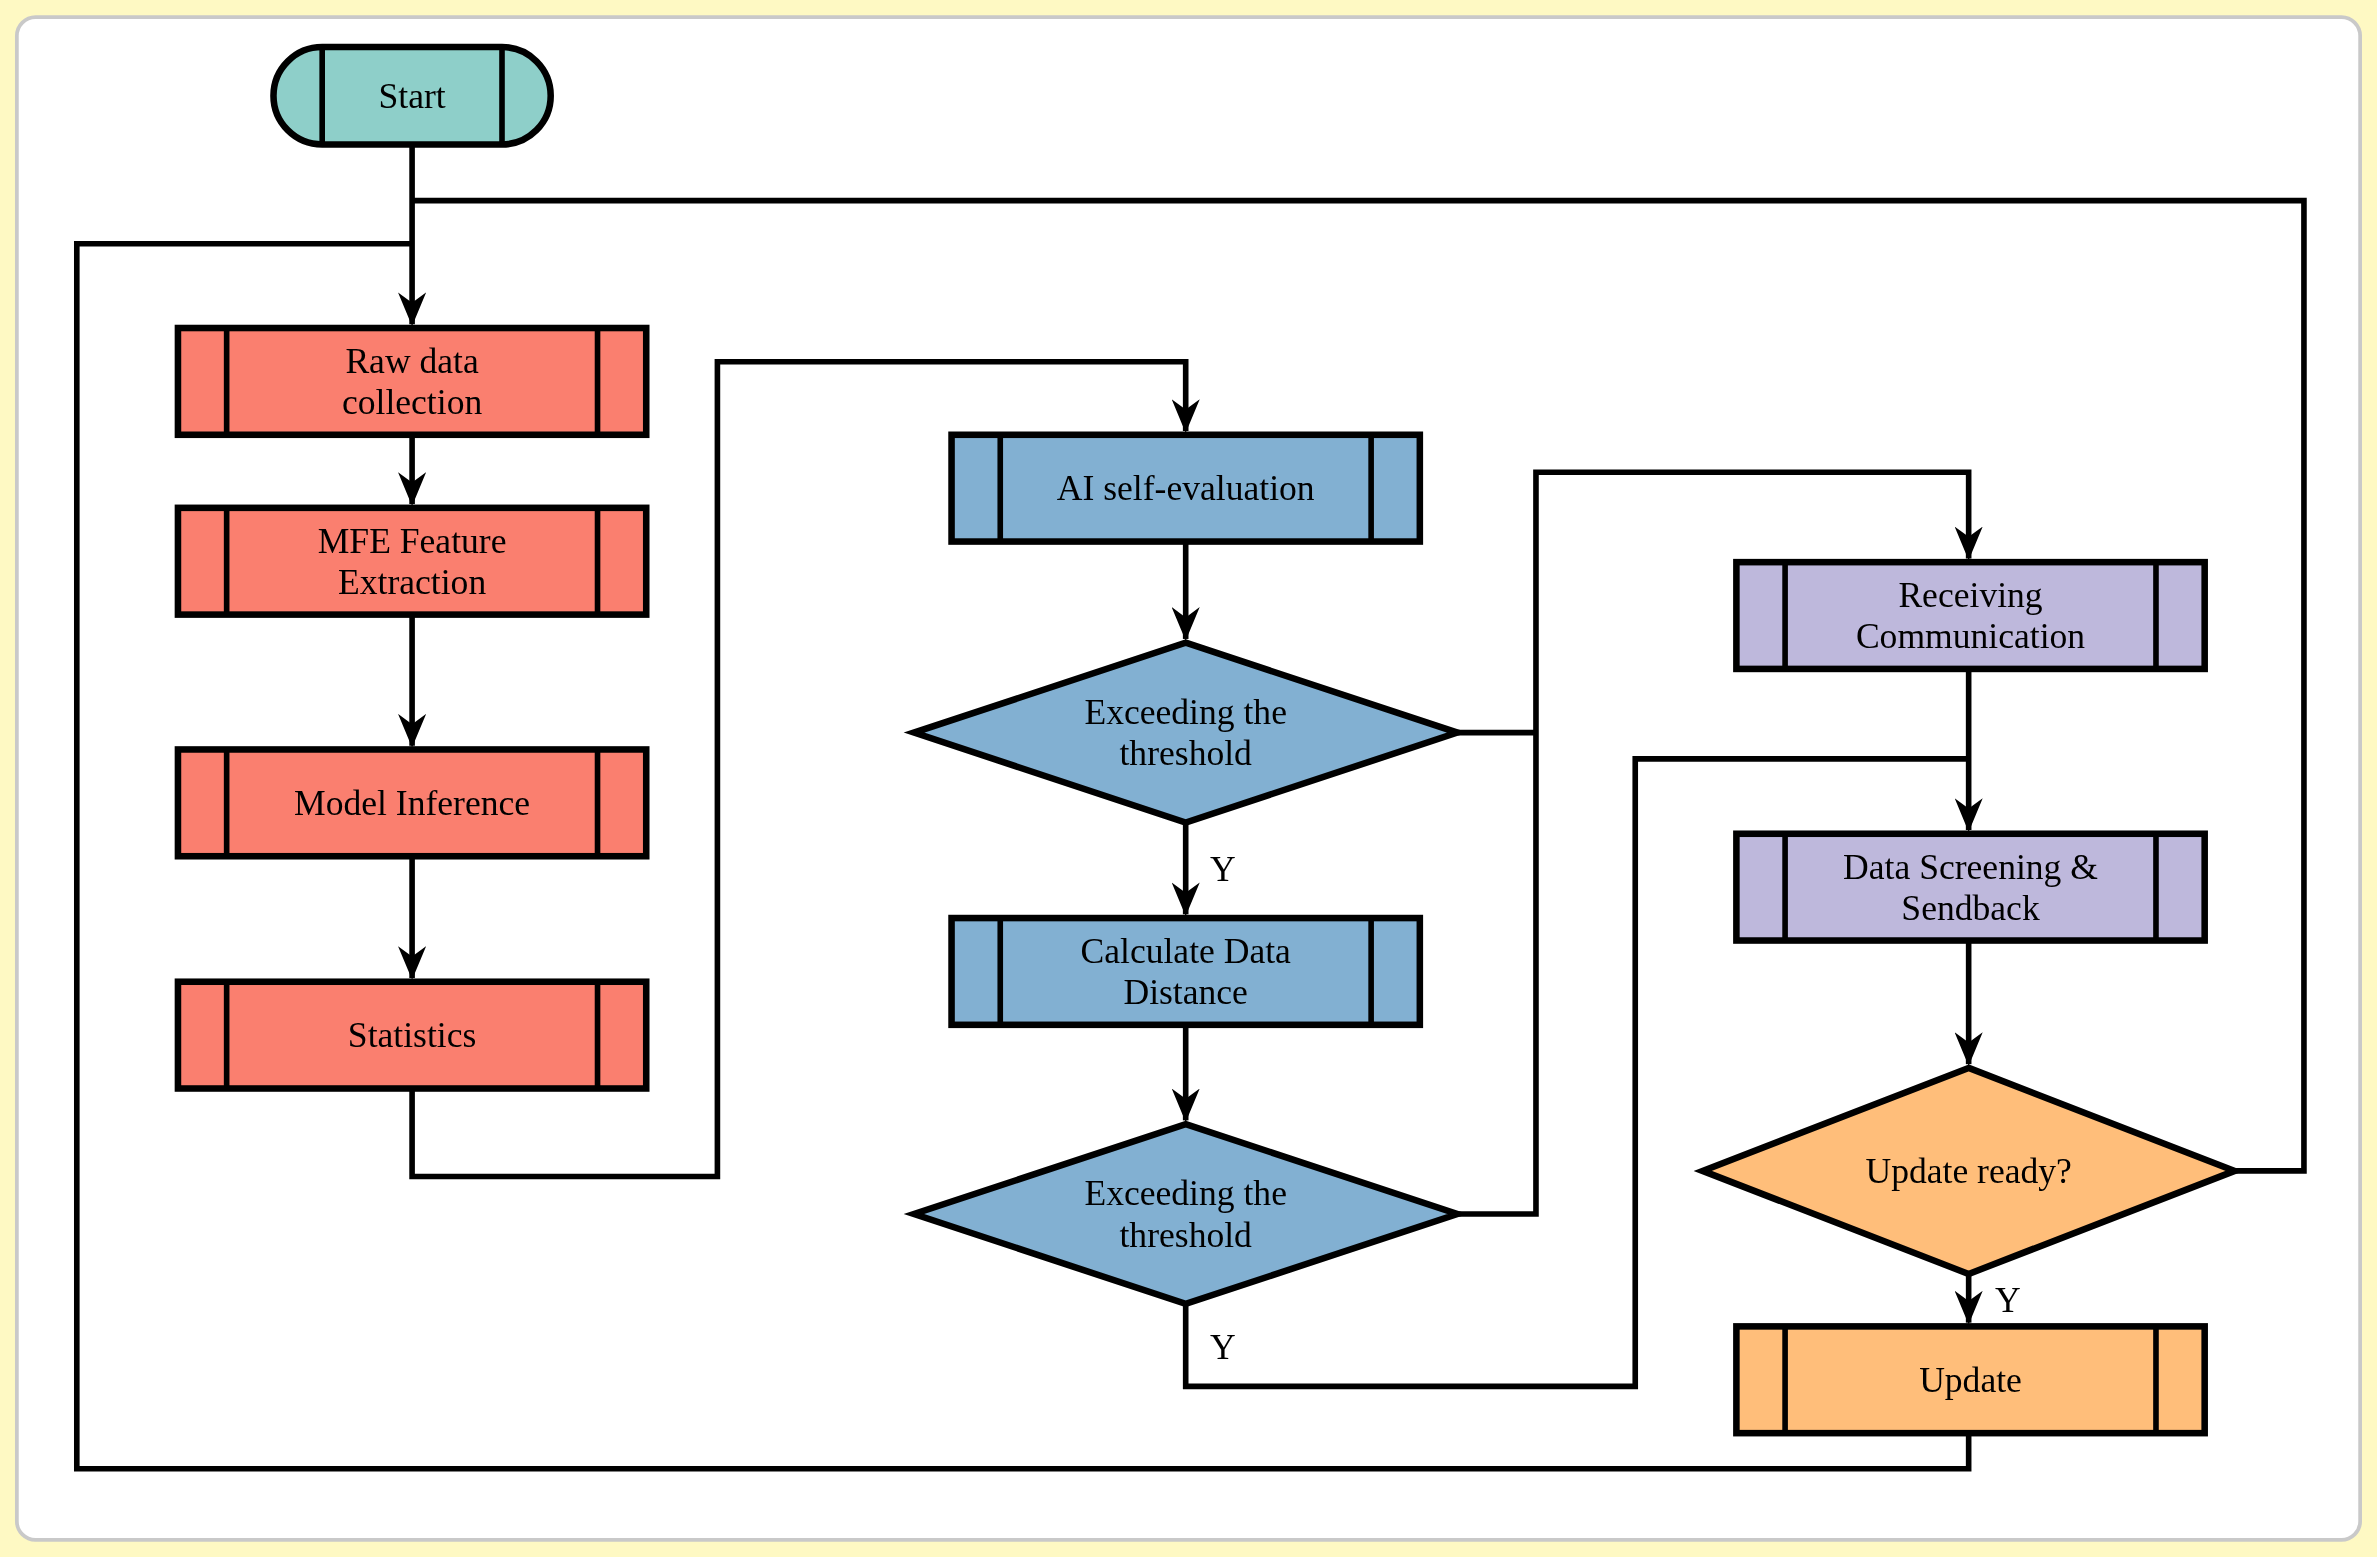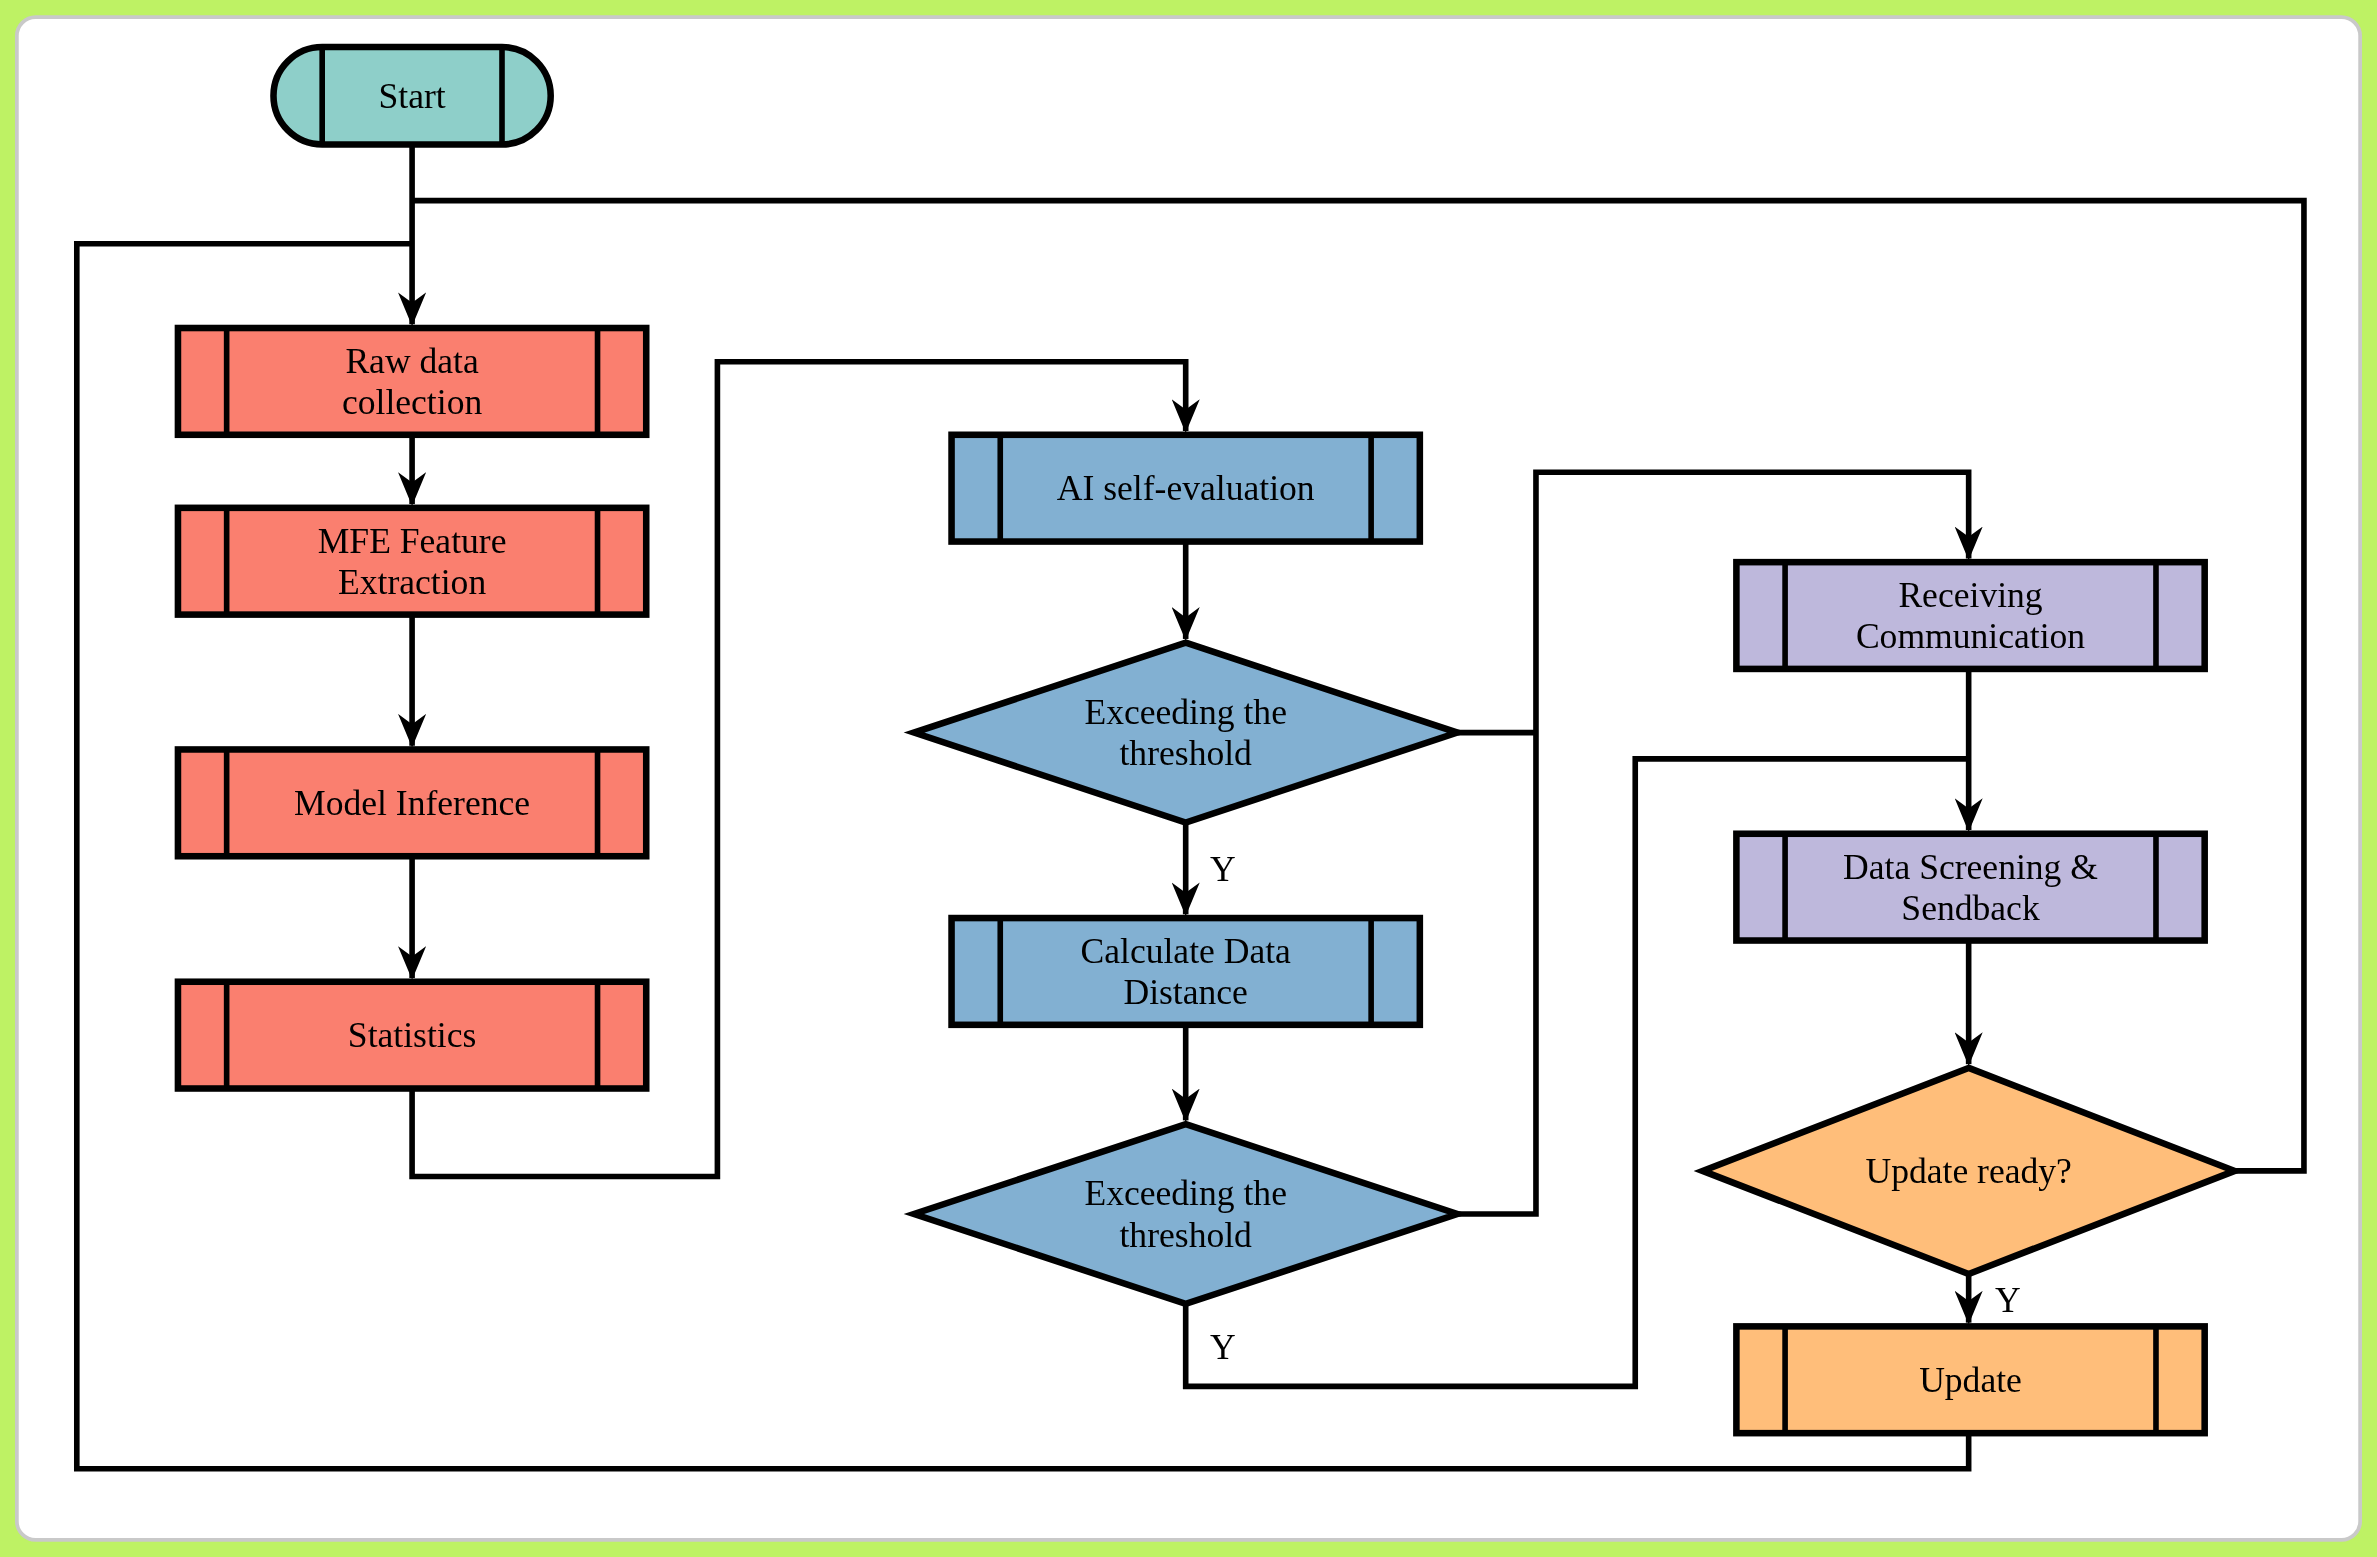--- a/index.html
+++ b/index.html
@@ -4,21 +4,21 @@
 <style>
   html, body {
     margin: 0;
     padding: 0;
     height: 100%;
     background: #ffffff;
   }
   .stage {
     width: 100vw;
     height: 100vh;
-    background: #bef264;
+    background: #fef9c3;
   }
   svg {
     display: block;
     width: 100%;
     height: 100%;
     font-family: "Liberation Serif", "DejaVu Serif", serif;
   }
   text {
     fill: #000000;
   }

